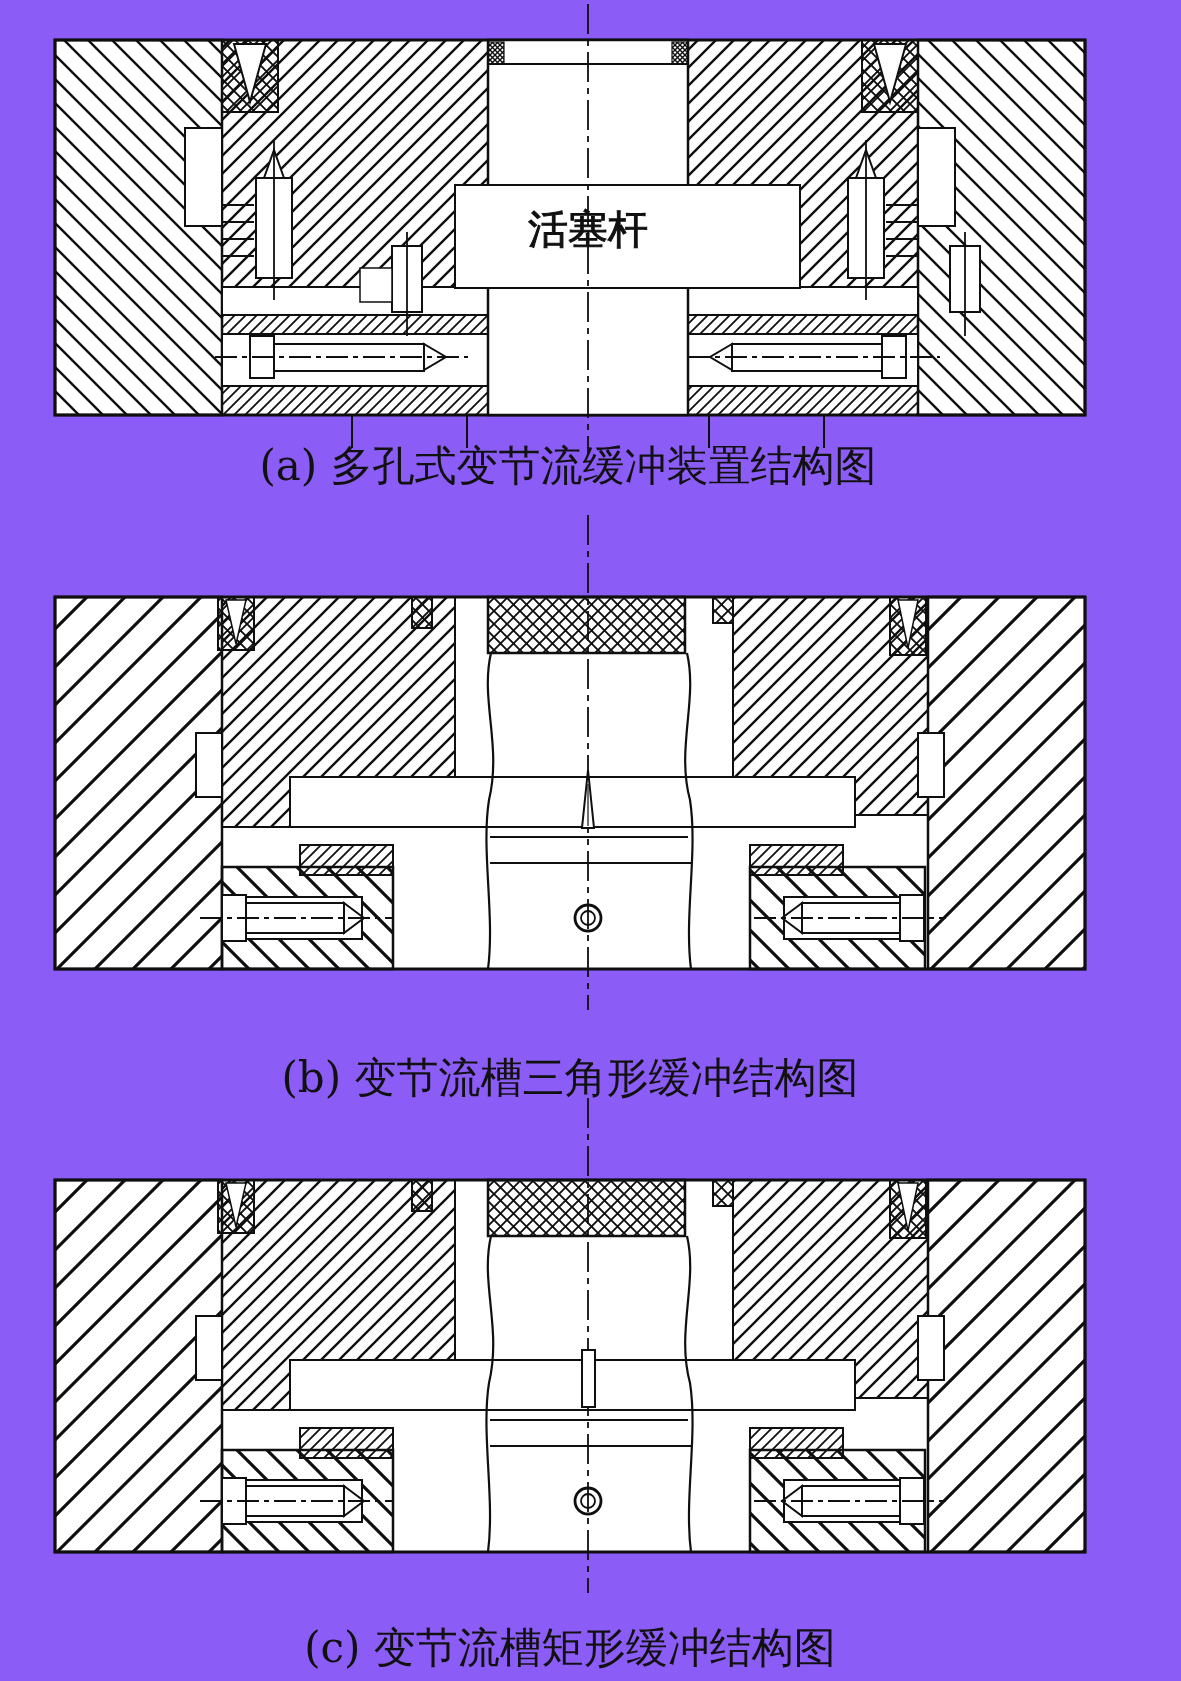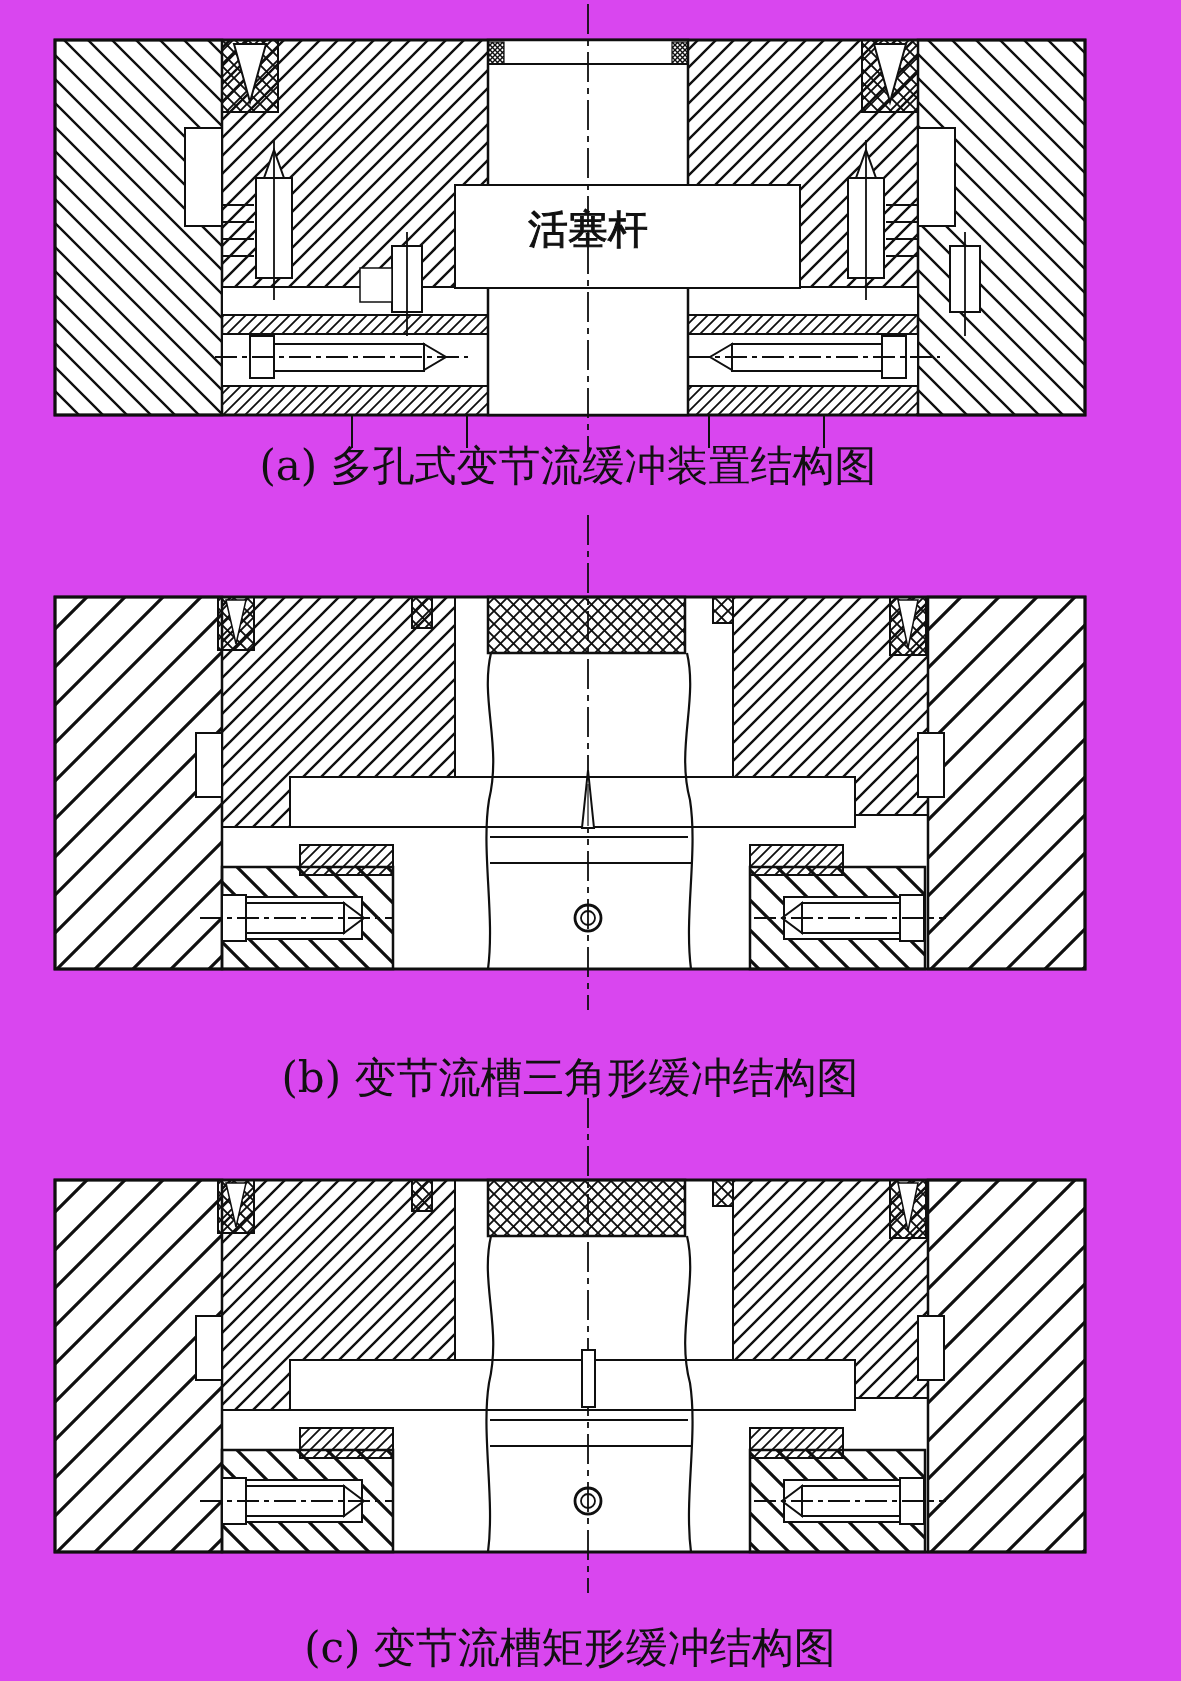--- a/index.html
+++ b/index.html
@@ -1,16 +1,16 @@
 <!DOCTYPE html>
 <html><head>
 <meta charset="utf-8">
 <style>
   html,body{margin:0;padding:0;background:#ffffff;}
-  .page{position:relative;width:1181px;height:1681px;background:#d946ef;overflow:hidden;
+  .page{position:relative;width:1181px;height:1681px;background:#8b5cf6;overflow:hidden;
         font-family:"DejaVu Serif","Liberation Serif",serif;}
   svg{display:block;}
   text{fill:#111;}
   .cap{font-size:42px;}
   .rodlabel{font-size:40px;}
 </style>
 </head>
 <body>
 
 <div class="page">

